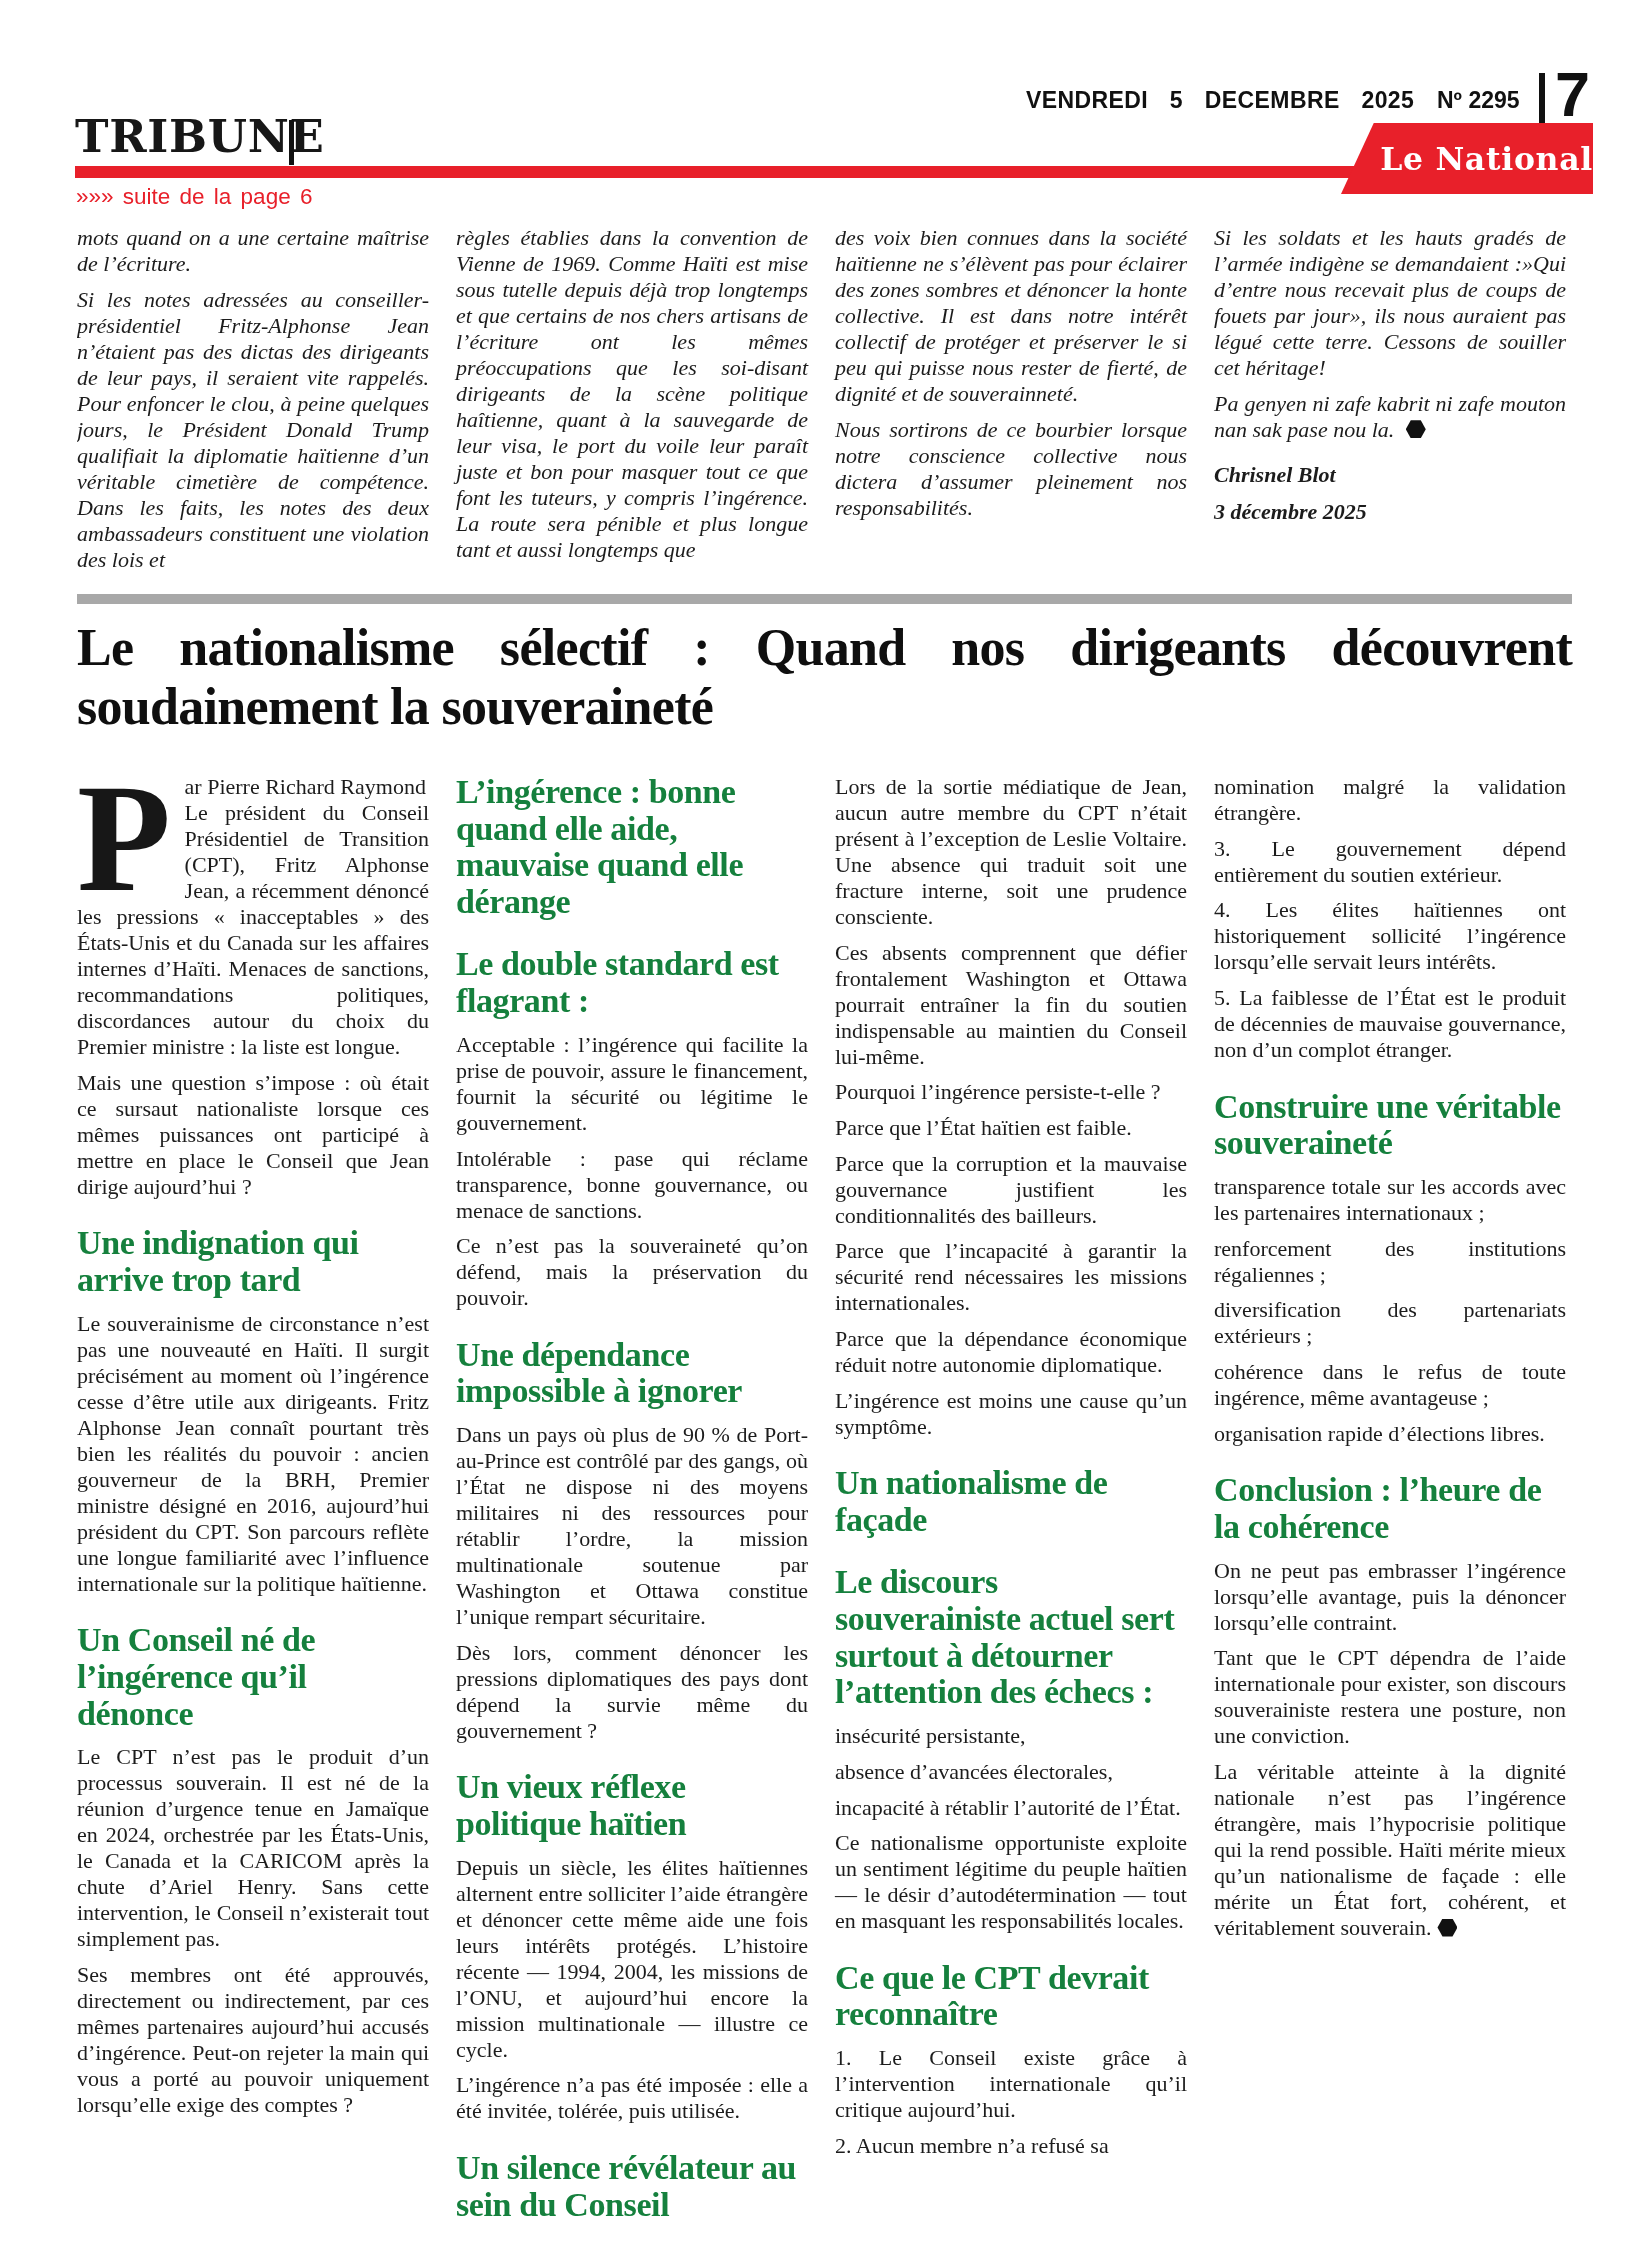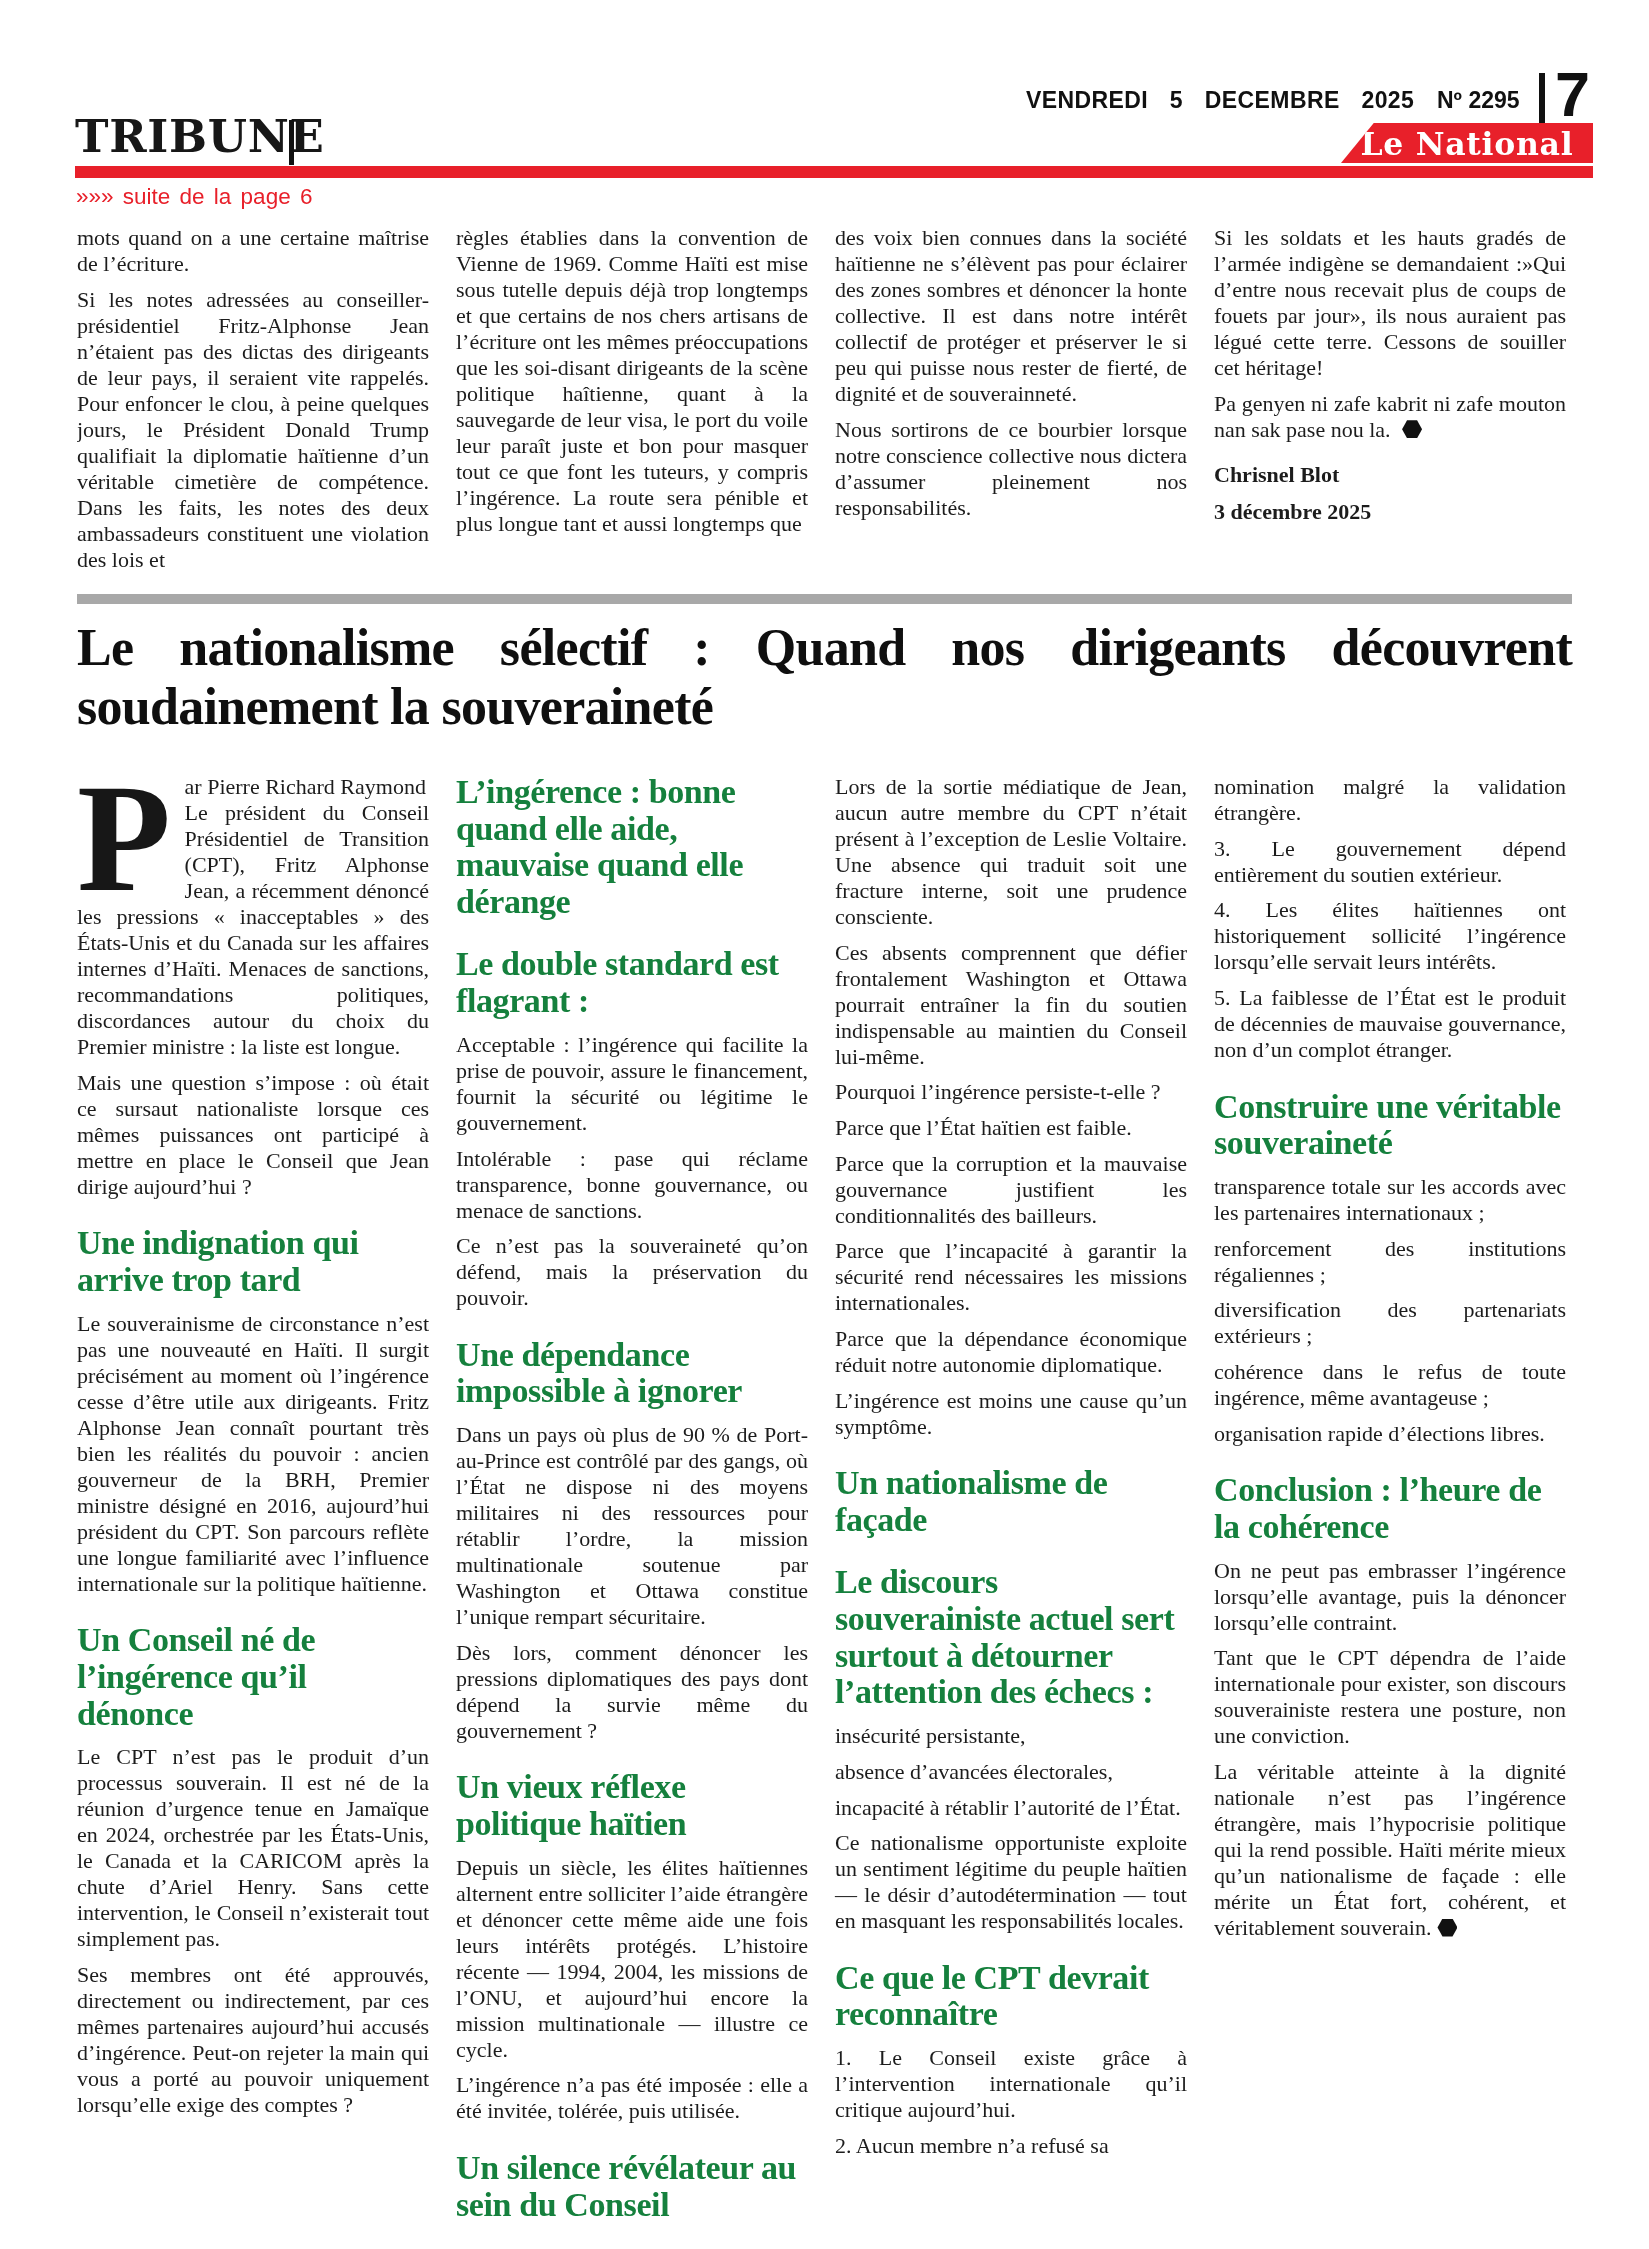--- a/index.html
+++ b/index.html
@@ -41,23 +41,23 @@
   .section-sep{
     position:absolute;left:289px;top:120px;
     width:5.2px;height:45px;background:#111;
   }
   .red-band{
     position:absolute;left:75px;top:166px;
     width:1518px;height:12px;background:#e8202a;
   }
   .brand-box{
     position:absolute;left:1341px;top:123px;
-    width:252px;height:40px;background:#e8202a;
+    width:252px;height:71px;background:#e8202a;
     clip-path:polygon(13% 0,100% 0,100% 100%,0 100%);
-    display:flex;align-items:center;justify-content:flex-start;
+    display:flex;align-items:center;justify-content:flex-end;
     padding-left:19.5px;box-sizing:border-box;
   }
   .brand-box span{
     font-family:"DejaVu Serif", serif;
     font-weight:bold;font-size:31.5px;color:#ffffff;
     letter-spacing:0.7px;white-space:nowrap;
   }
   .continuation{
     position:absolute;left:76px;top:184px;
     font-family:"Liberation Sans", sans-serif;
@@ -81,21 +81,21 @@
     font-family:"Liberation Serif", serif;
     font-weight:bold;font-size:34px;line-height:1.08;
     color:#15803d;text-align:left;letter-spacing:-0.4px;
   }
   .signature{
     margin:19.5px 0 4.5px 0;
     font-weight:bold;font-size:22px;line-height:1.2;
     text-align:left;
   }
   .signature + .signature{margin-top:10.5px;}
-  .art1{top:225px;height:369px;overflow:hidden;}
+  .art1{top:225px;height:369px;overflow:hidden;font-style:italic;}
   .divider{
     position:absolute;left:77px;top:594px;
     width:1495px;height:9.7px;background:#a8a8a8;
   }
   .headline{
     position:absolute;left:77px;top:619px;width:1495px;
     margin:0;
     font-family:"Liberation Serif", serif;
     font-weight:800;font-size:52px;line-height:1.13;
     color:#0f0f0f;letter-spacing:-0.7px;

